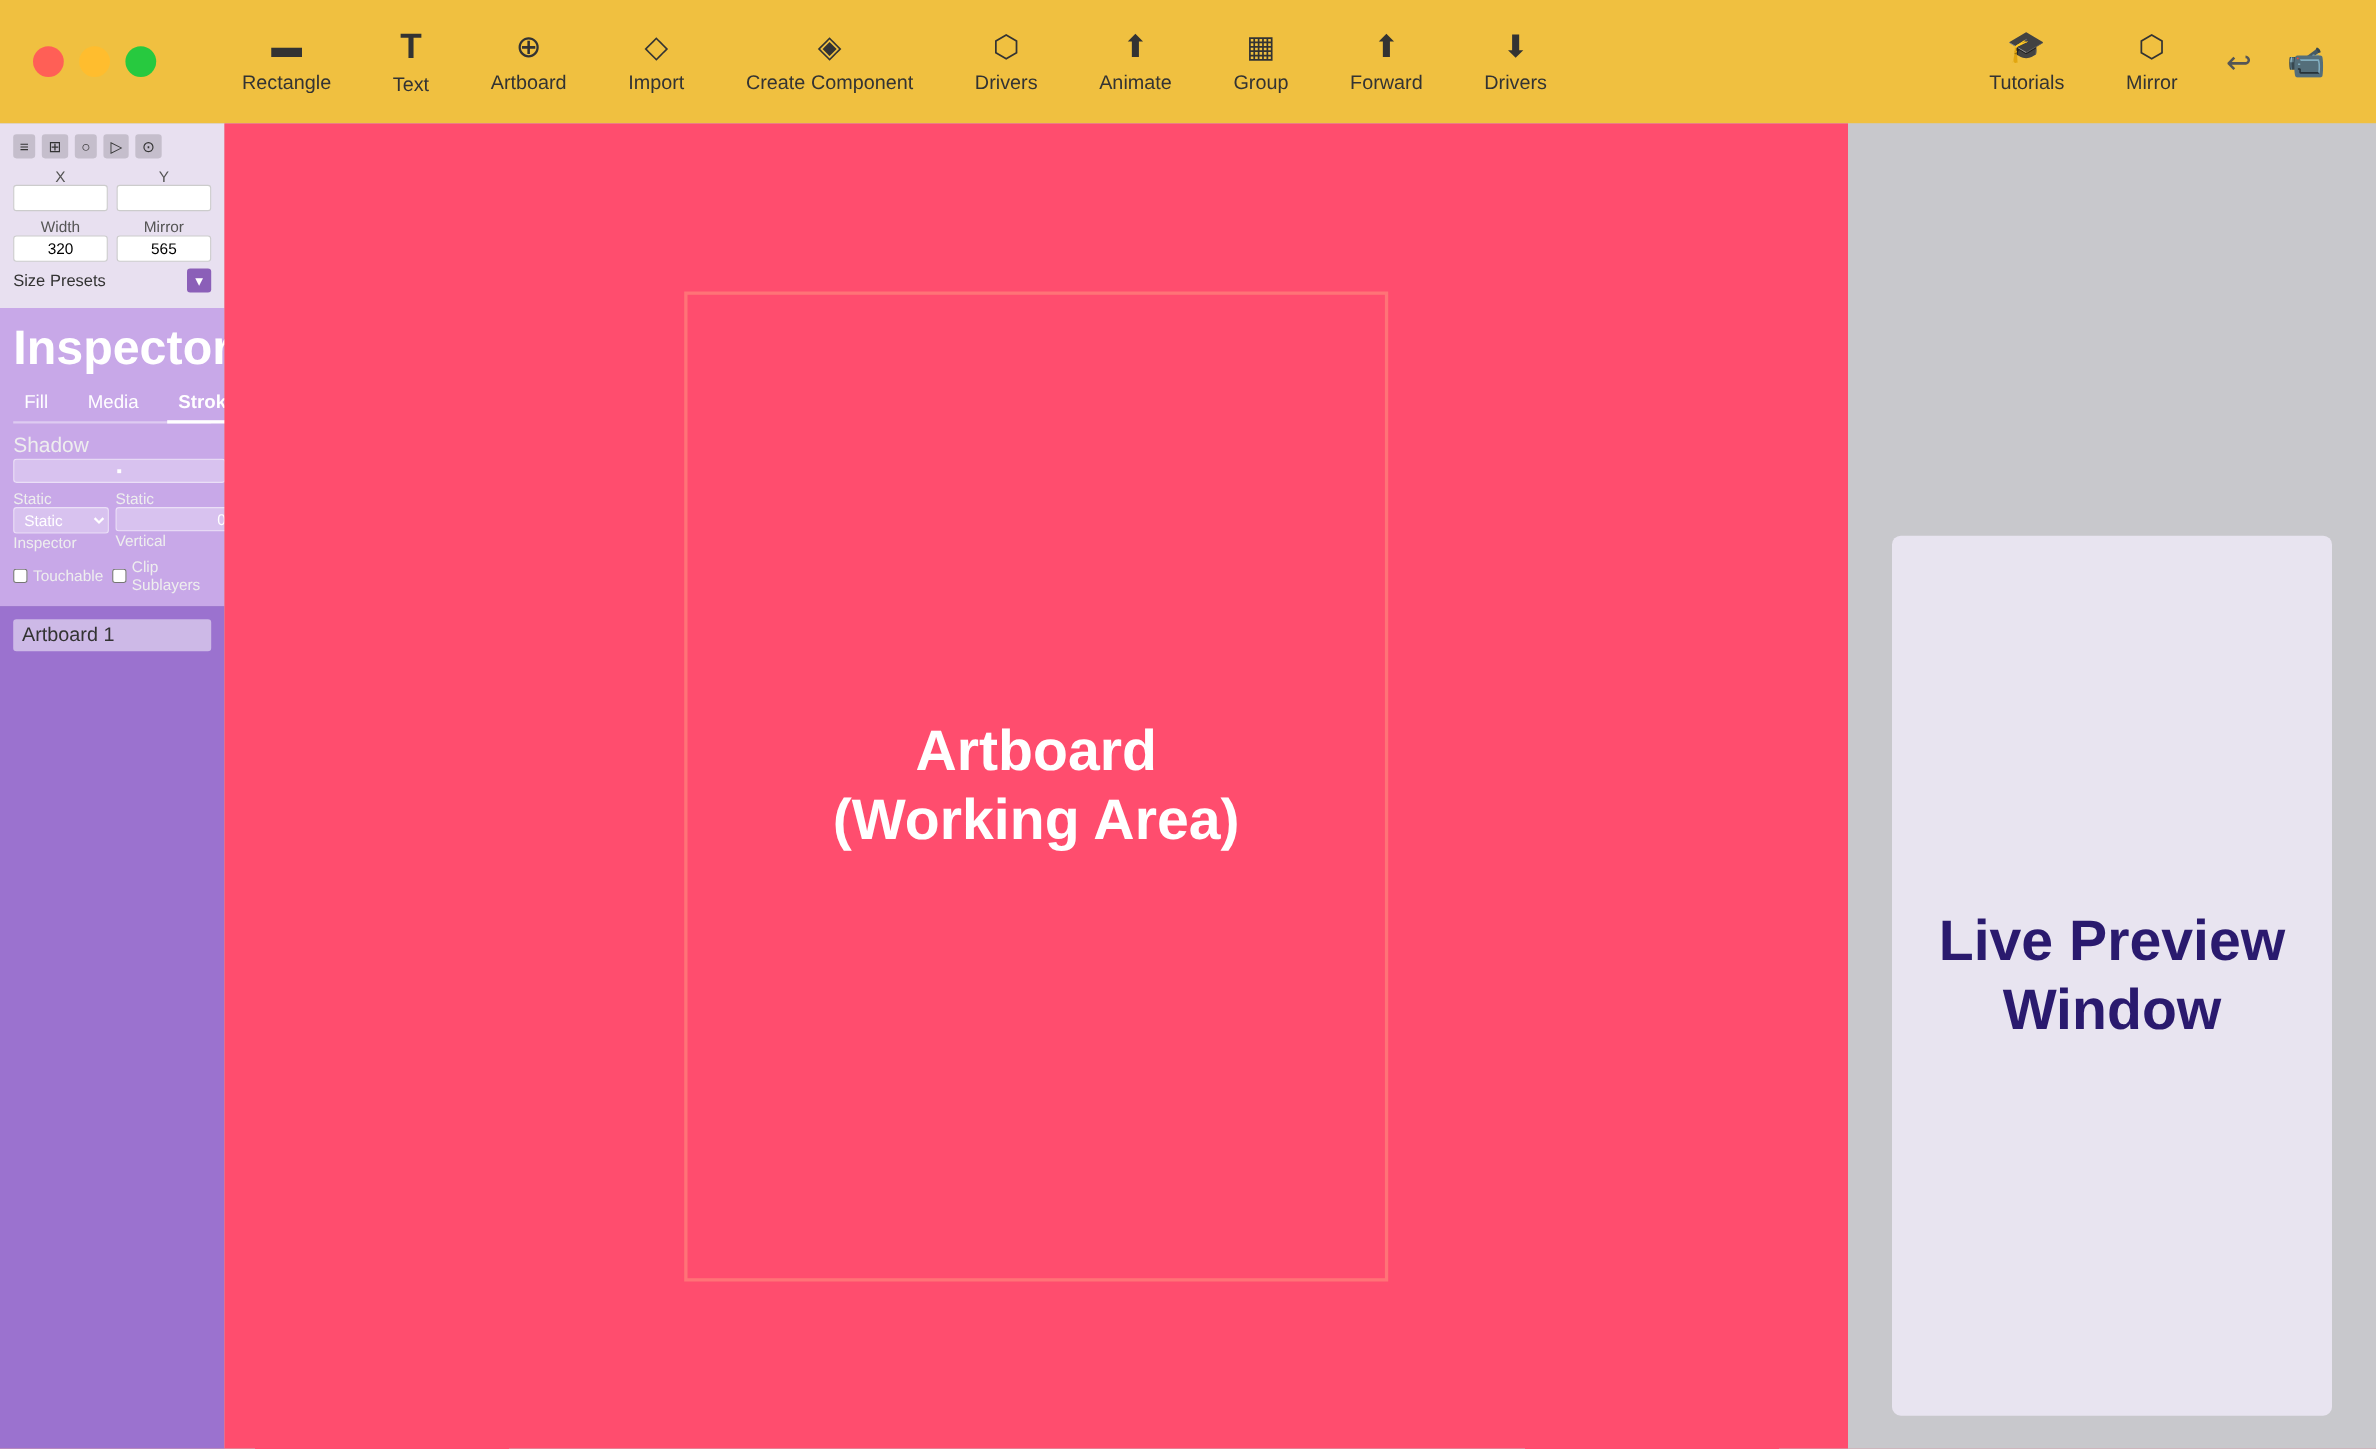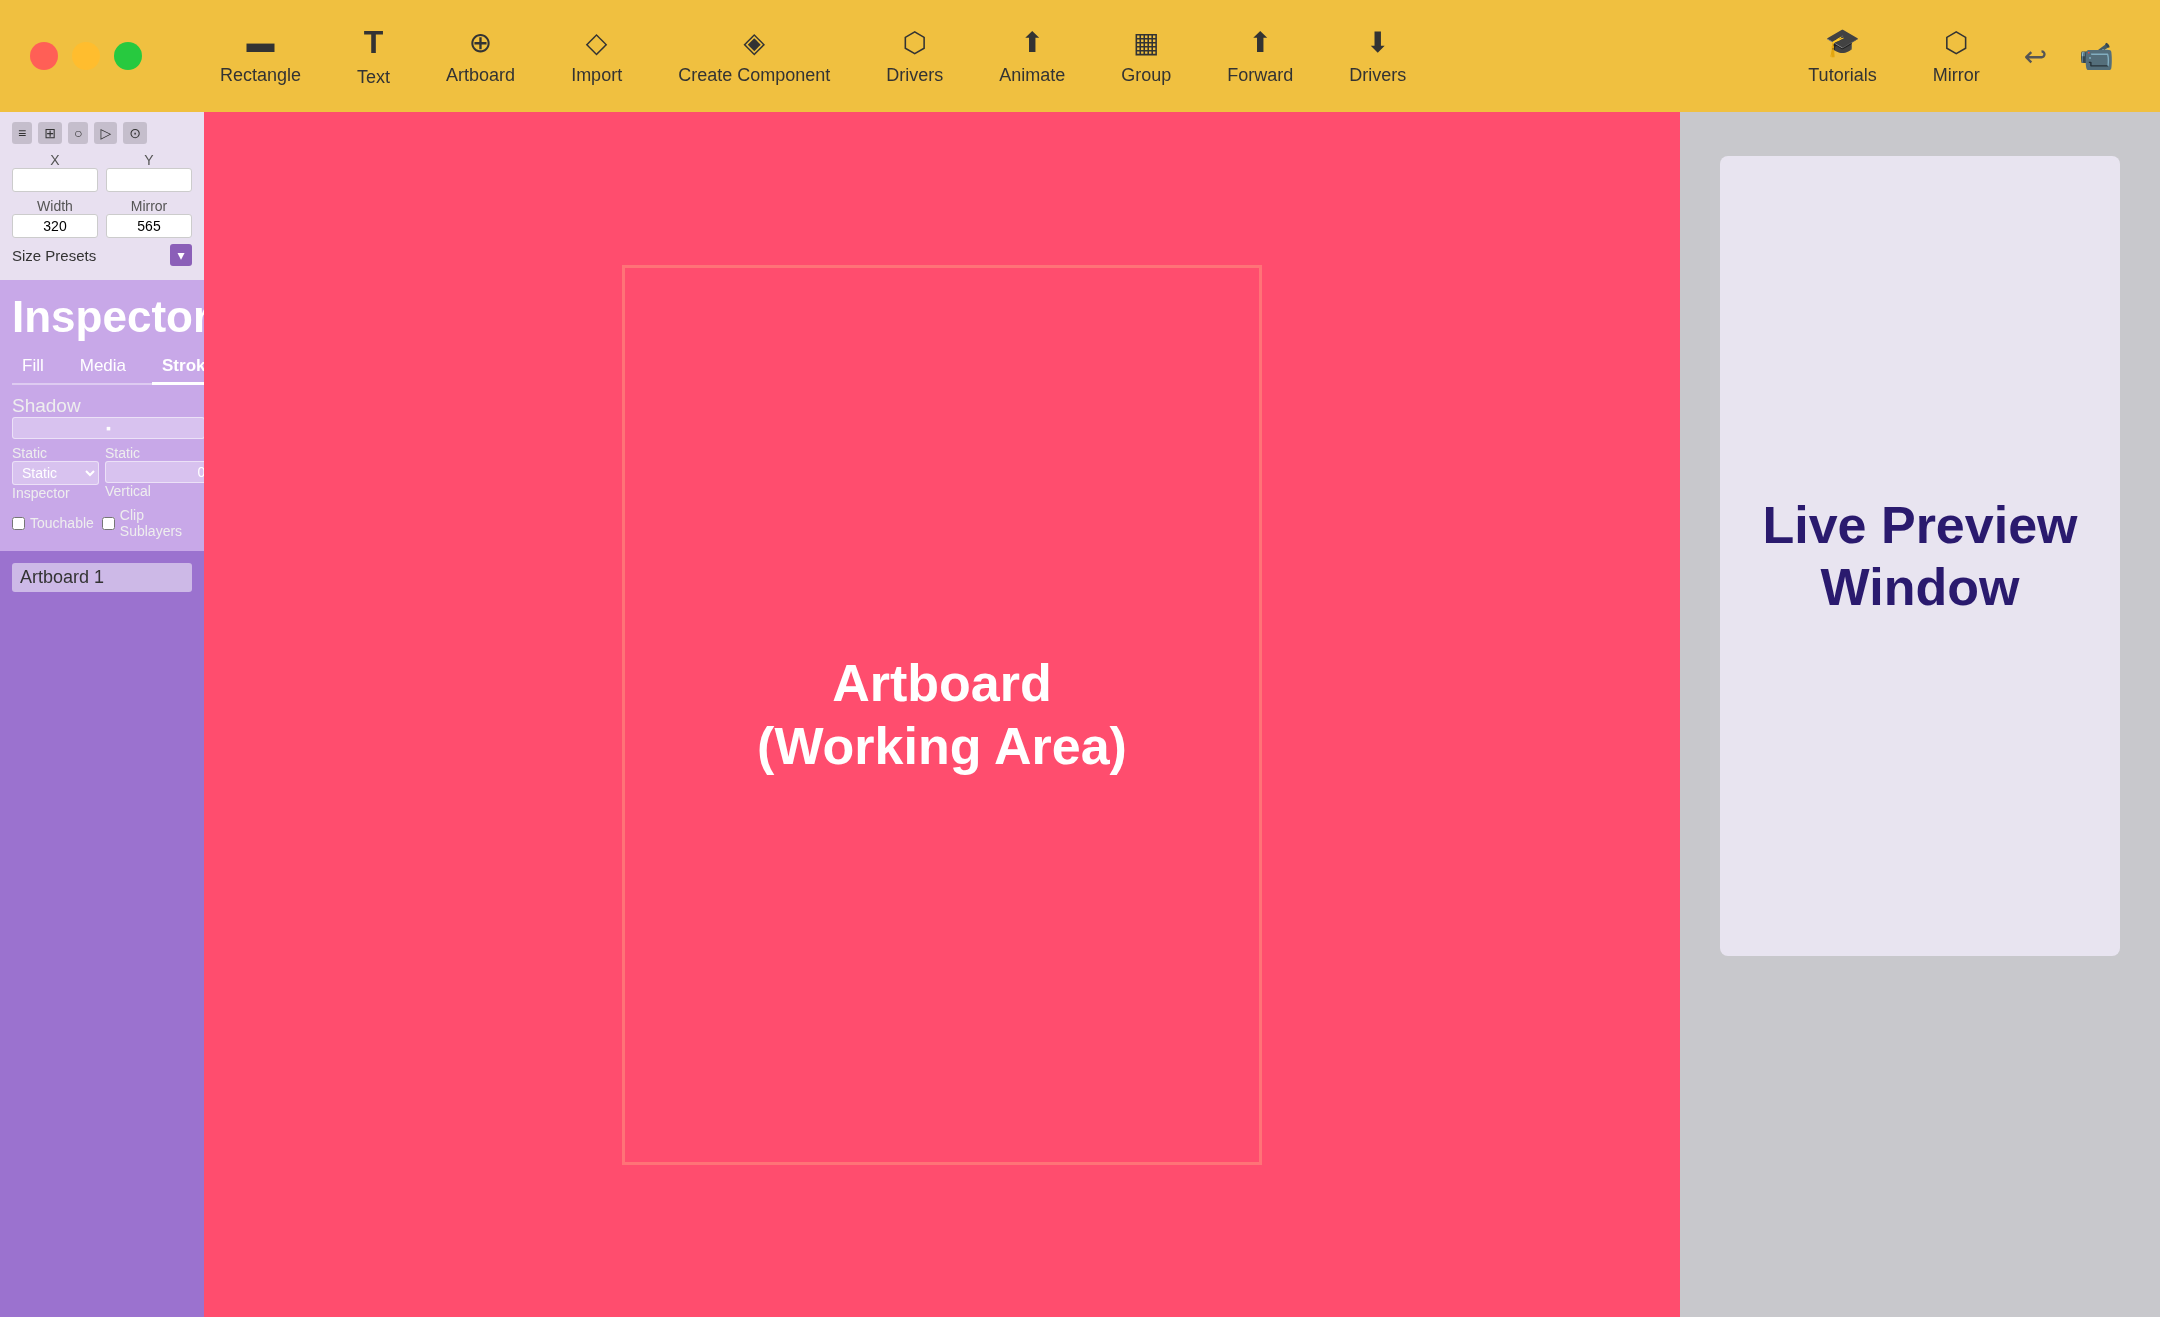--- a/index.html
+++ b/index.html
@@ -344,22 +344,22 @@
       line-height: 1.2;
     }
 
     
     .live-preview {
       width: 480px;
       background: #c8c8cc;
       display: flex;
       flex-direction: column;
       align-items: center;
-      justify-content: flex-start;
-      padding: 44px;
+      justify-content: flex-end;
+      padding: 30px;
       flex-shrink: 0;
     }
     .preview-window {
       background: #e8e4f0;
       width: 400px;
       height: 800px;
       border-radius: 8px;
       display: flex;
       align-items: center;
       justify-content: center;

